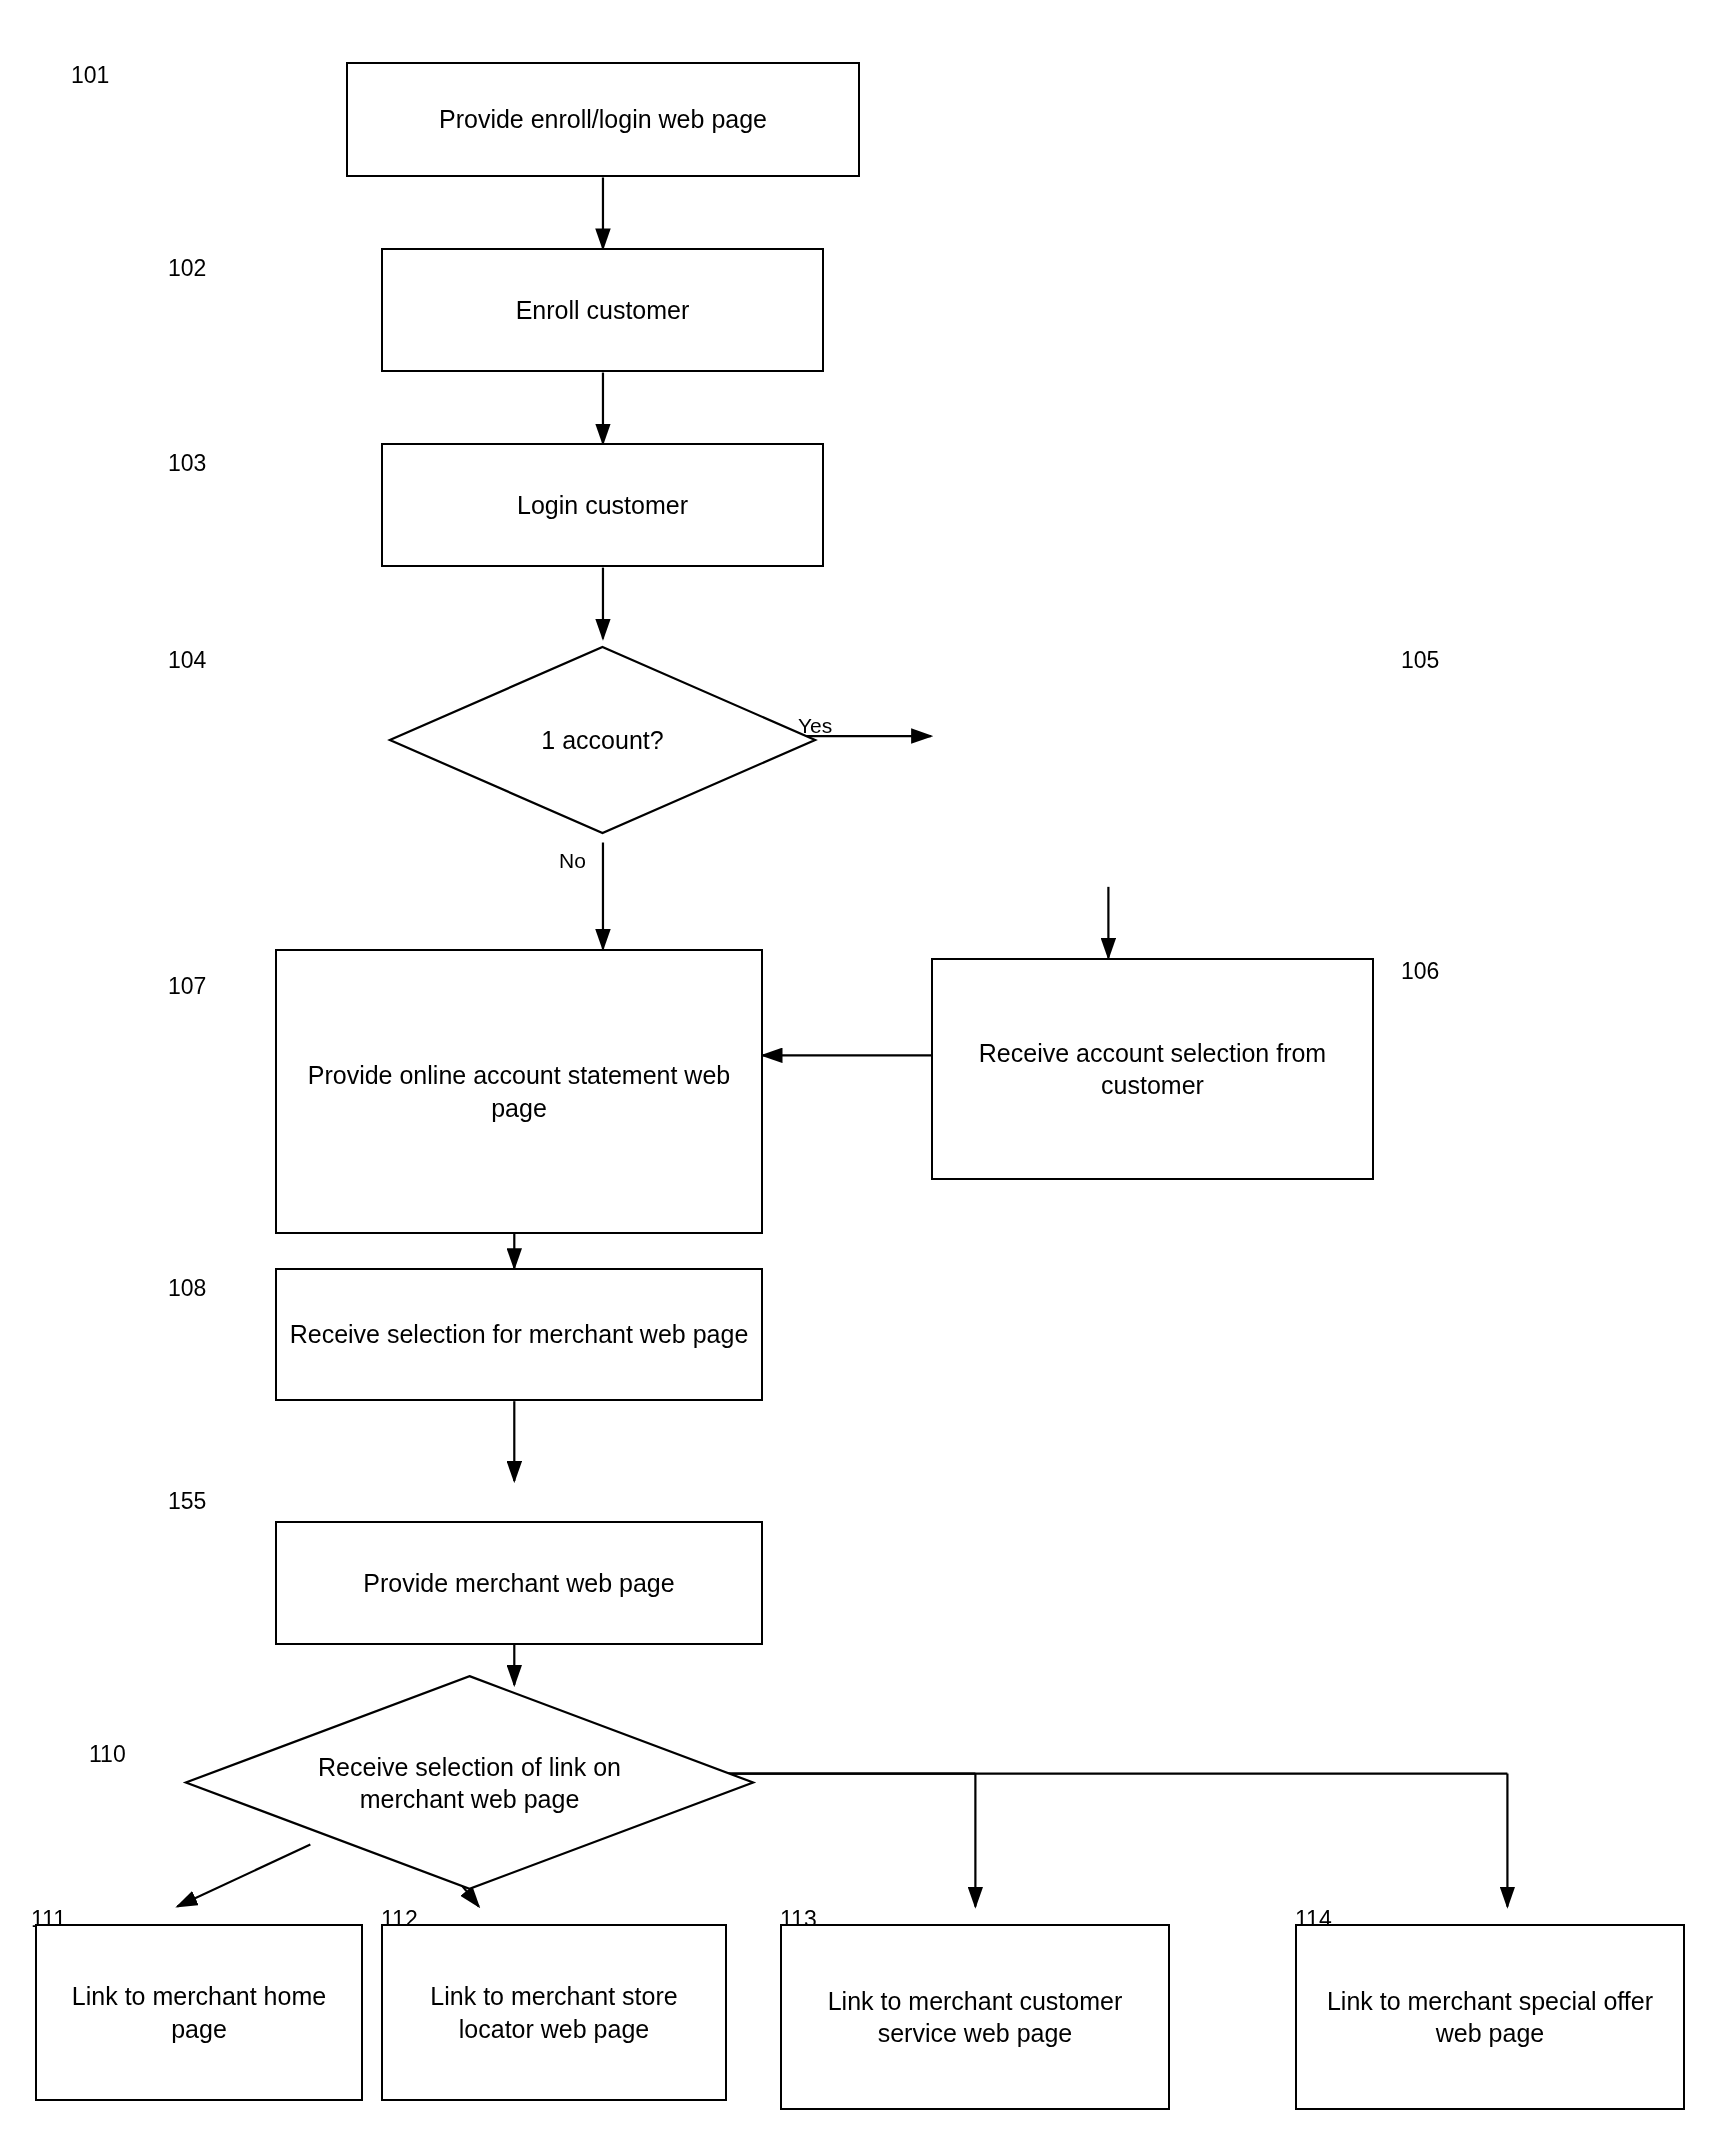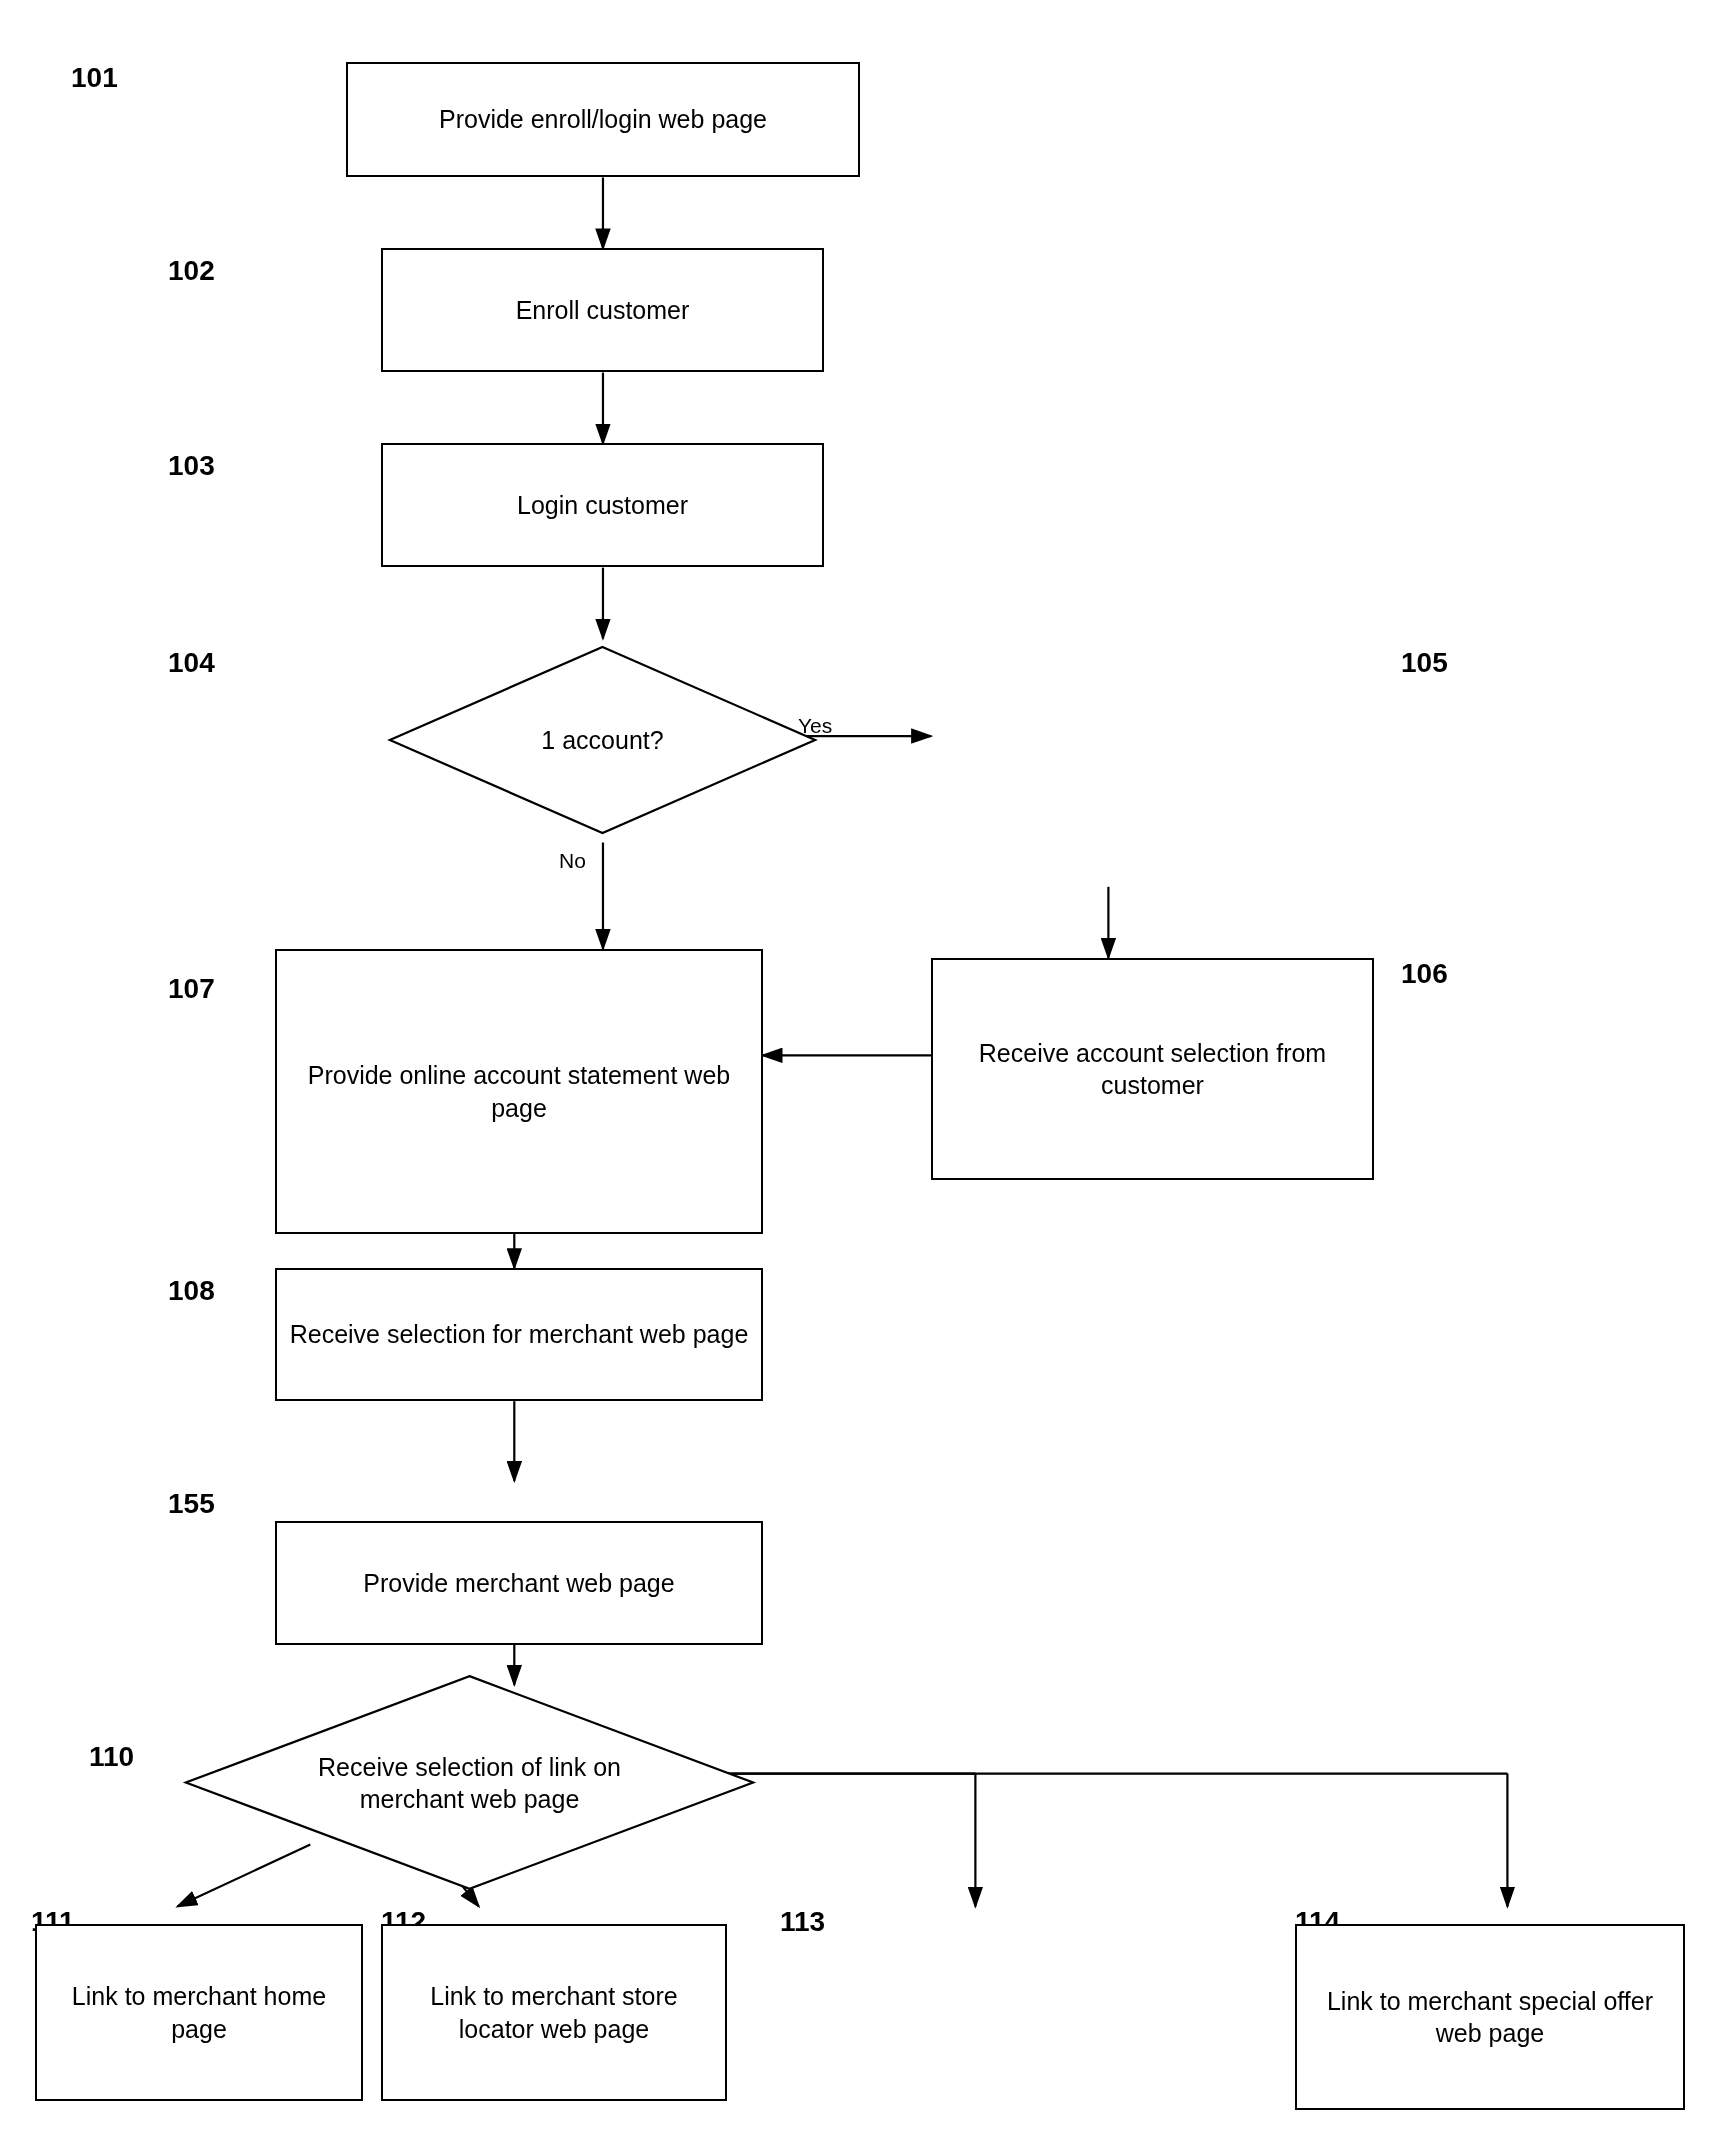--- a/index.html
+++ b/index.html
@@ -50,22 +50,22 @@
       top: 50%; left: 50%;
       transform: translate(-50%, -50%);
       text-align: center;
       font-size: 25px;
       line-height: 1.3;
       width: 70%;
     }
     
     .step-label {
       position: absolute;
-      font-size: 28px;
-      font-weight: bold;
+      font-size: 23px;
+      font-weight: normal;
     }
     
     .arrows-svg {
       position: absolute;
       top: 0; left: 0;
       width: 1722px;
       height: 2147px;
       pointer-events: none;
     }
     .arrow-label {
@@ -190,20 +190,23 @@
   <div class="flow-box" style="left:35px; top:1924px; width:328px; height:177px;">
     <span>Link to merchant home page</span>
   </div>
 
   <div class="step-label" style="left:381px; top:1906px;">112</div>
   <div class="flow-box" style="left:381px; top:1924px; width:346px; height:177px;">
     <span>Link to merchant store locator web page</span>
   </div>
 
   <div class="step-label" style="left:780px; top:1906px;">113</div>
+  <div class="flow-box" style="left:780px; top:1924px; width:390px; height:186px;">
+    <span>Link to merchant customer service web page</span>
+  </div>
 
   <div class="step-label" style="left:1295px; top:1906px;">114</div>
   <div class="flow-box" style="left:1295px; top:1924px; width:390px; height:186px;">
     <span>Link to merchant special offer web page</span>
   </div>
 
   <div class="fig-label" style="left:709px; top:2146px; width:310px;">FIG. 1</div>
 
 </div>
 

